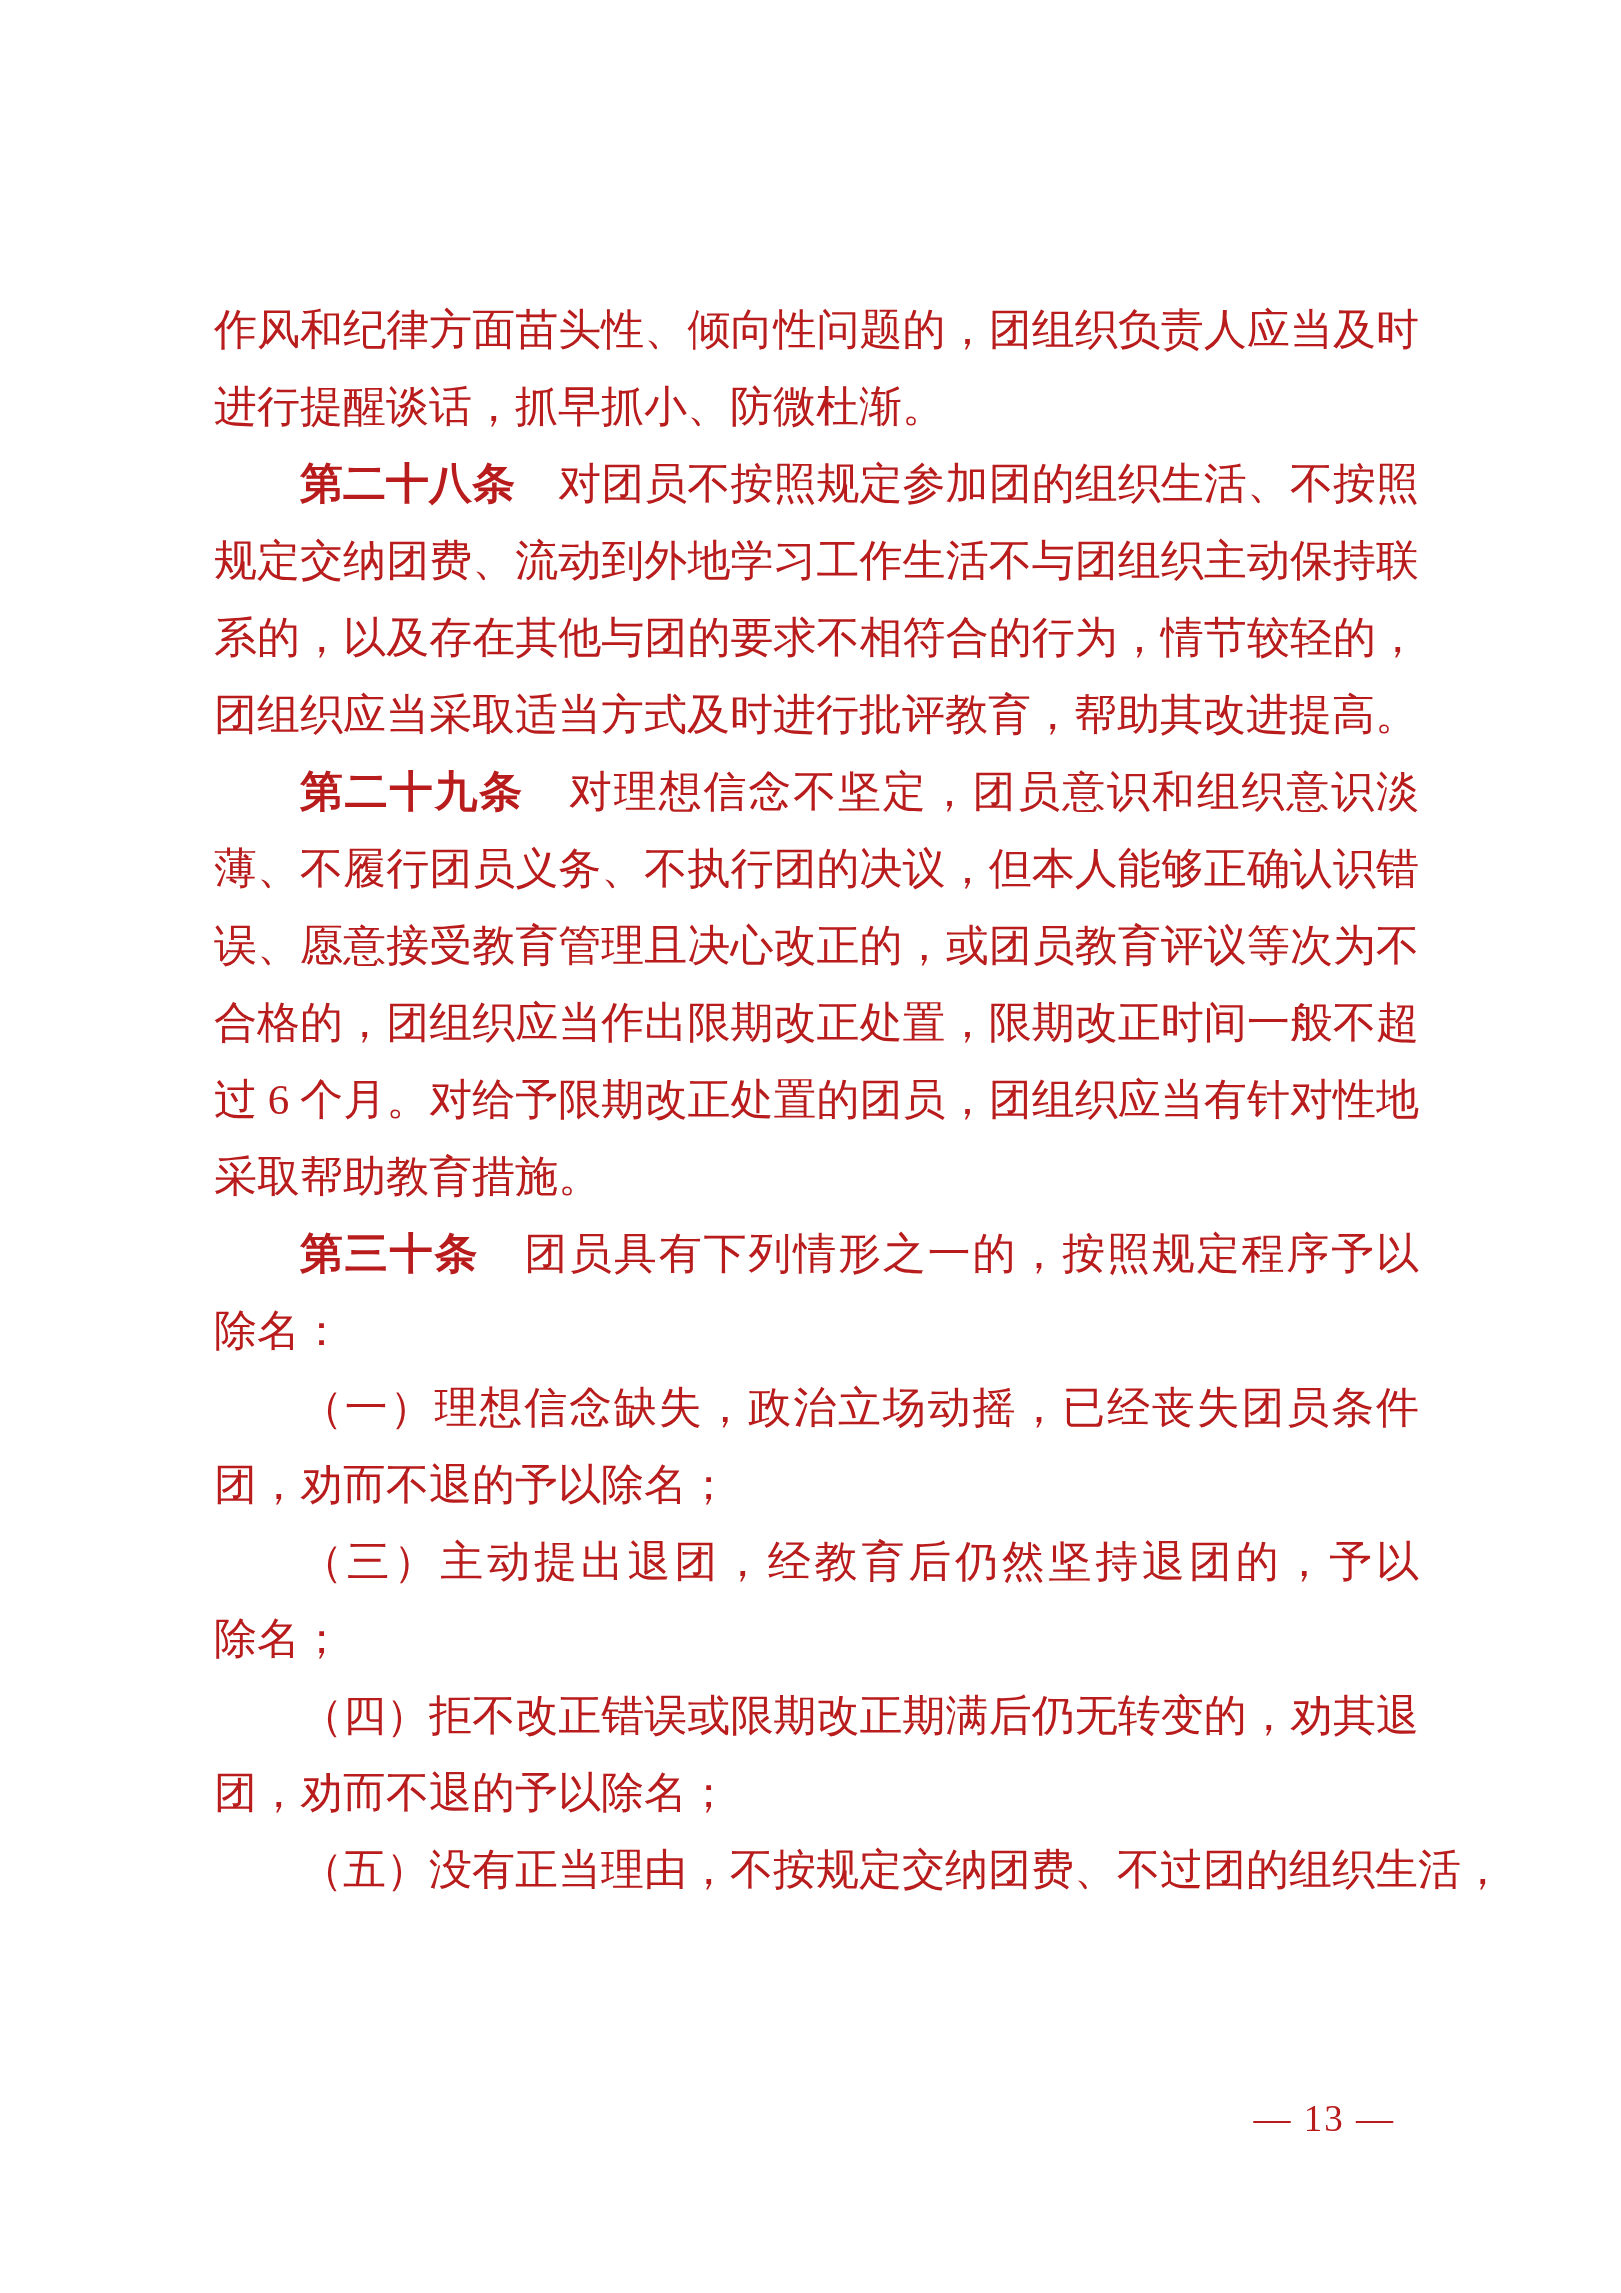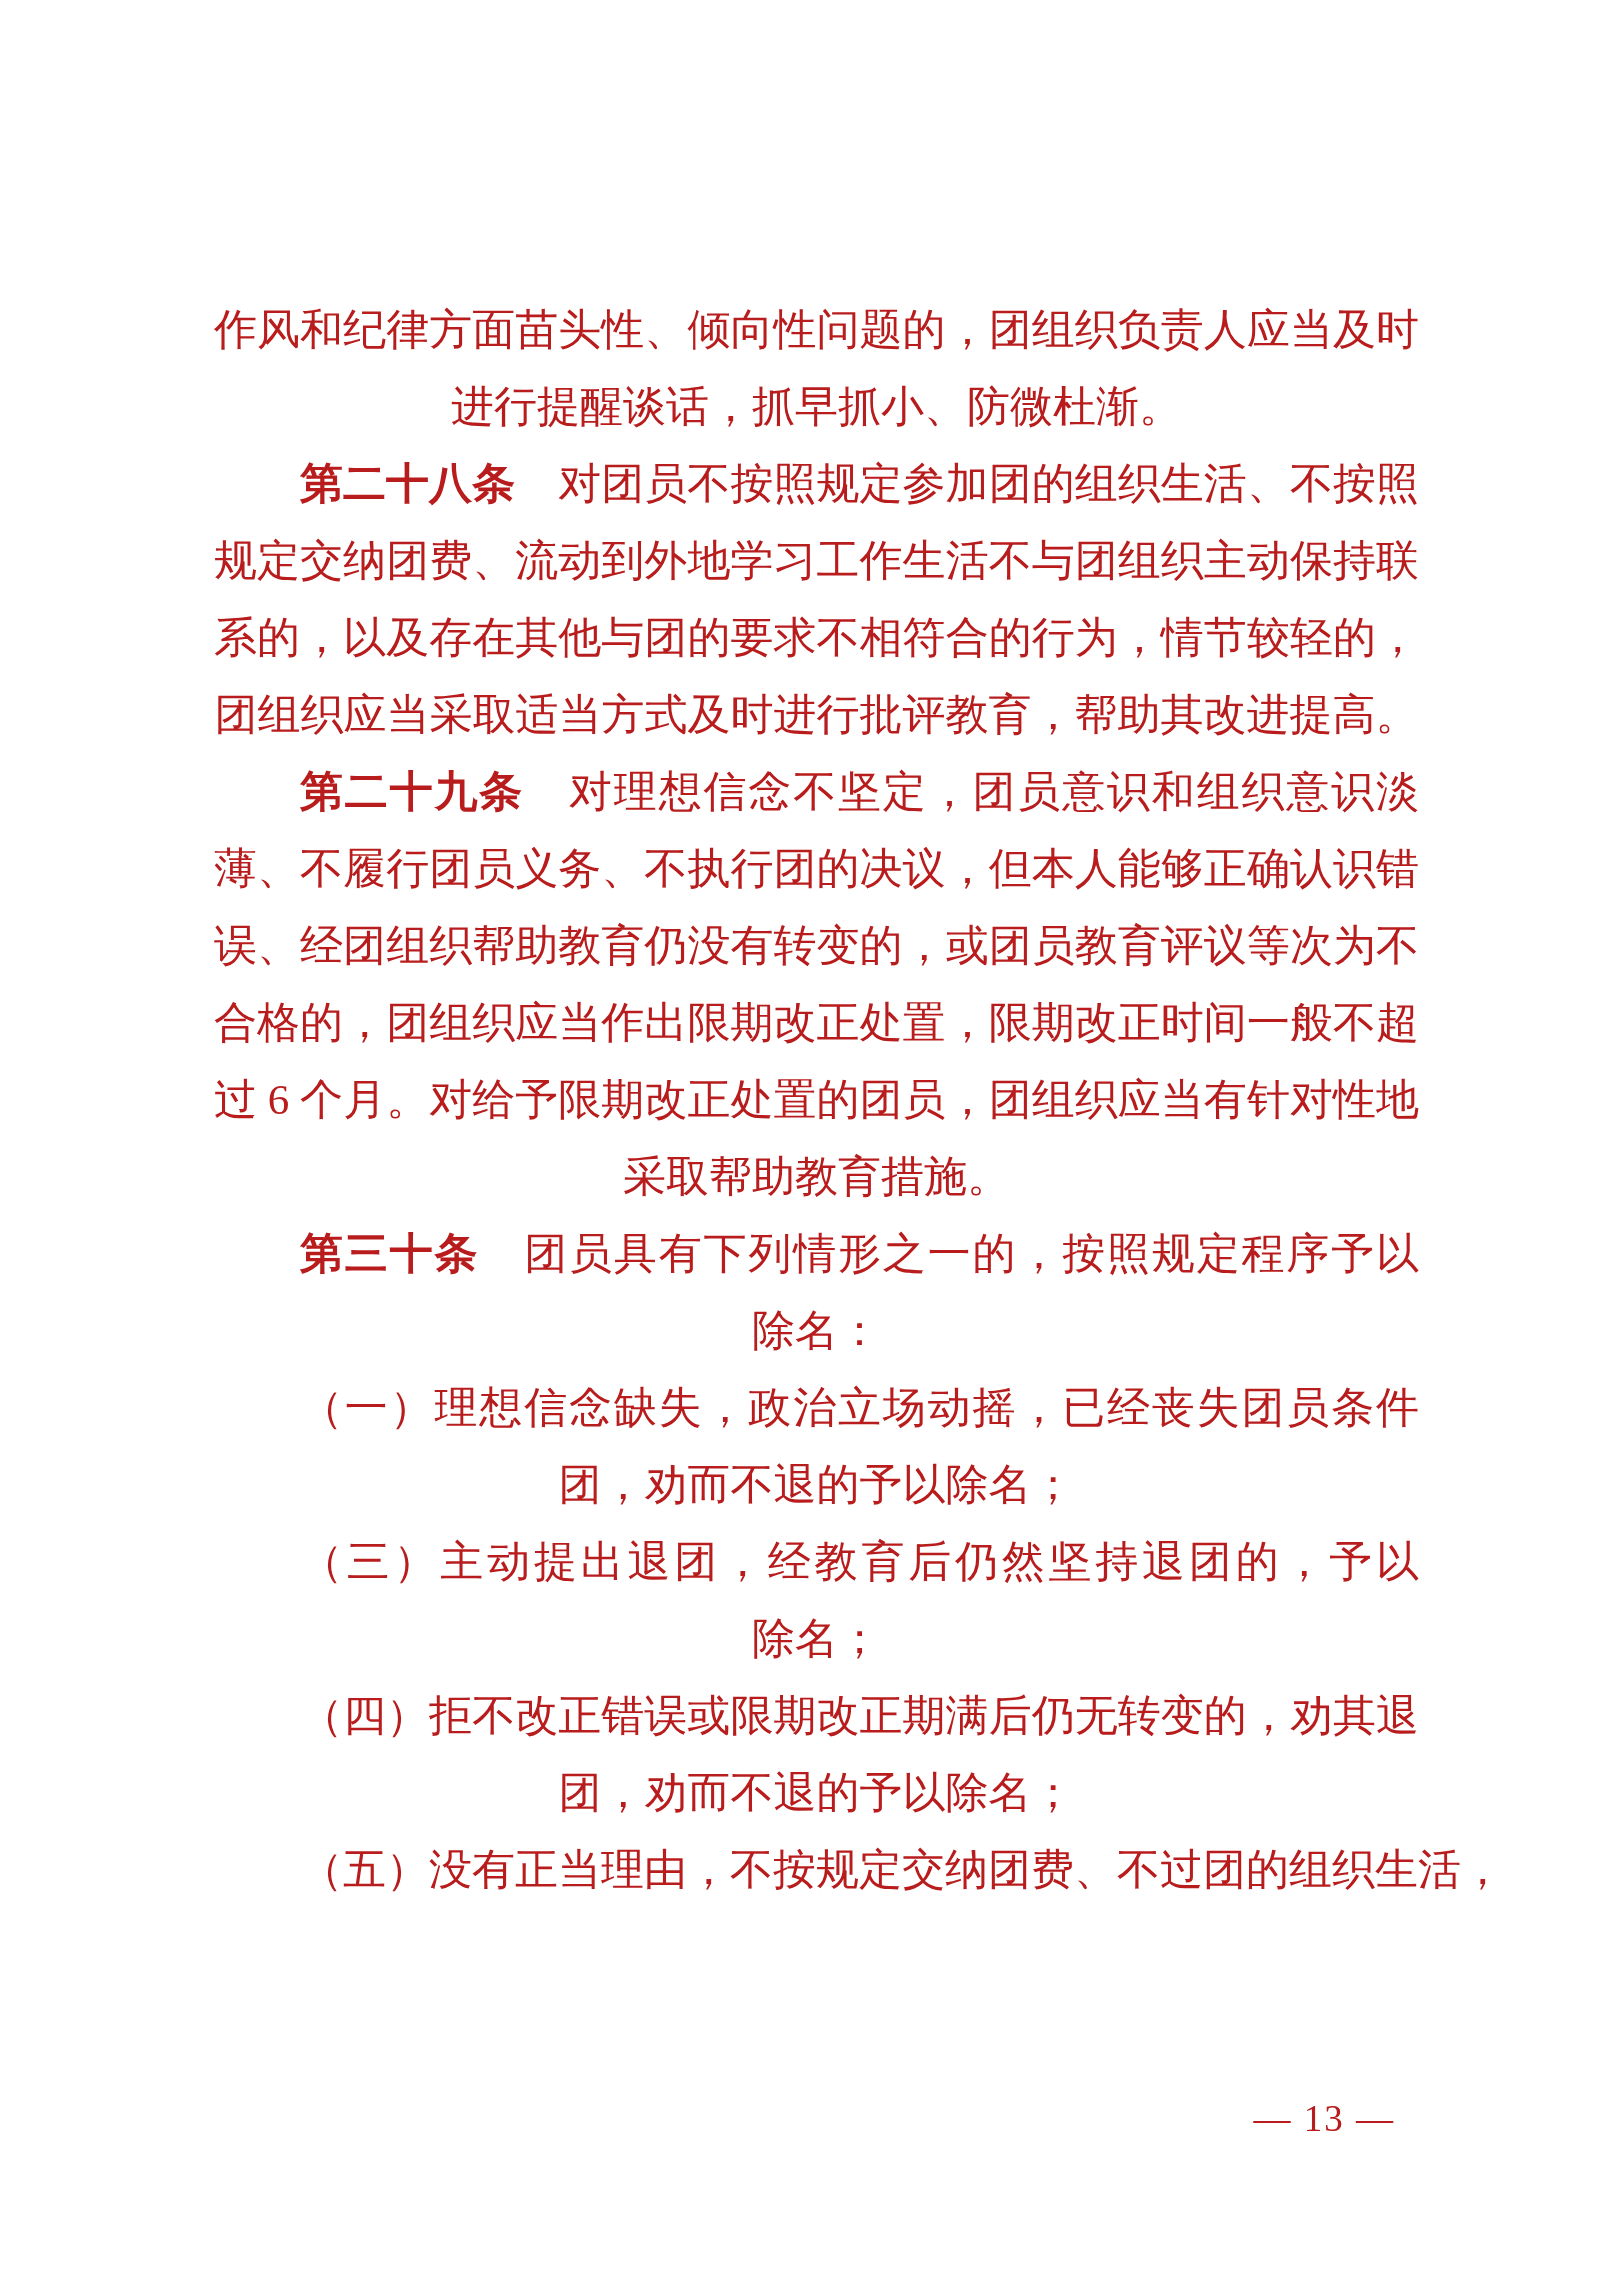--- a/index.html
+++ b/index.html
@@ -21,21 +21,21 @@
     left: 214px;
     top: 291px;
     width: 1205px;
     font-size: 43px;
     line-height: 77px;
   }
   .line {
     height: 77px;
     white-space: nowrap;
     overflow: visible;
-    text-align: center;
+    text-align: left;
   }
   .line.just {
     text-align: justify;
     text-align-last: justify;
   }
   .line.indent {
     text-indent: 86px;
   }
   .article-no {
     font-weight: bold;
@@ -56,21 +56,21 @@
 <div class="page">
   <div class="doc-body">
       <div class="line just"><span>作风和纪律方面苗头性、倾向性问题的，团组织负责人应当及时</span></div>
       <div class="line"><span>进行提醒谈话，抓早抓小、防微杜渐。</span></div>
       <div class="line indent just"><span class="article-no">第二十八条</span><span>　对团员不按照规定参加团的组织生活、不按照</span></div>
       <div class="line just"><span>规定交纳团费、流动到外地学习工作生活不与团组织主动保持联</span></div>
       <div class="line just"><span>系的，以及存在其他与团的要求不相符合的行为，情节较轻的，</span></div>
       <div class="line"><span>团组织应当采取适当方式及时进行批评教育，帮助其改进提高。</span></div>
       <div class="line indent just"><span class="article-no">第二十九条</span><span>　对理想信念不坚定，团员意识和组织意识淡</span></div>
       <div class="line just"><span>薄、不履行团员义务、不执行团的决议，但本人能够正确认识错</span></div>
-      <div class="line just"><span>误、经团组织帮助教育仍没有转变的，或团员教育评议等次为不</span></div>
+      <div class="line just"><span>误、愿意接受教育管理且决心改正的，或团员教育评议等次为不</span></div>
       <div class="line just"><span>合格的，团组织应当作出限期改正处置，限期改正时间一般不超</span></div>
       <div class="line just"><span>过 6 个月。对给予限期改正处置的团员，团组织应当有针对性地</span></div>
       <div class="line"><span>采取帮助教育措施。</span></div>
       <div class="line indent just"><span class="article-no">第三十条</span><span>　团员具有下列情形之一的，按照规定程序予以</span></div>
       <div class="line"><span>除名：</span></div>
       <div class="line indent just"><span>（一）理想信念缺失，政治立场动摇，已经丧失团员条件</span></div>
       <div class="line"><span>团，劝而不退的予以除名；</span></div>
       <div class="line indent just"><span>（三）主动提出退团，经教育后仍然坚持退团的，予以</span></div>
       <div class="line"><span>除名；</span></div>
       <div class="line indent just"><span>（四）拒不改正错误或限期改正期满后仍无转变的，劝其退</span></div>

